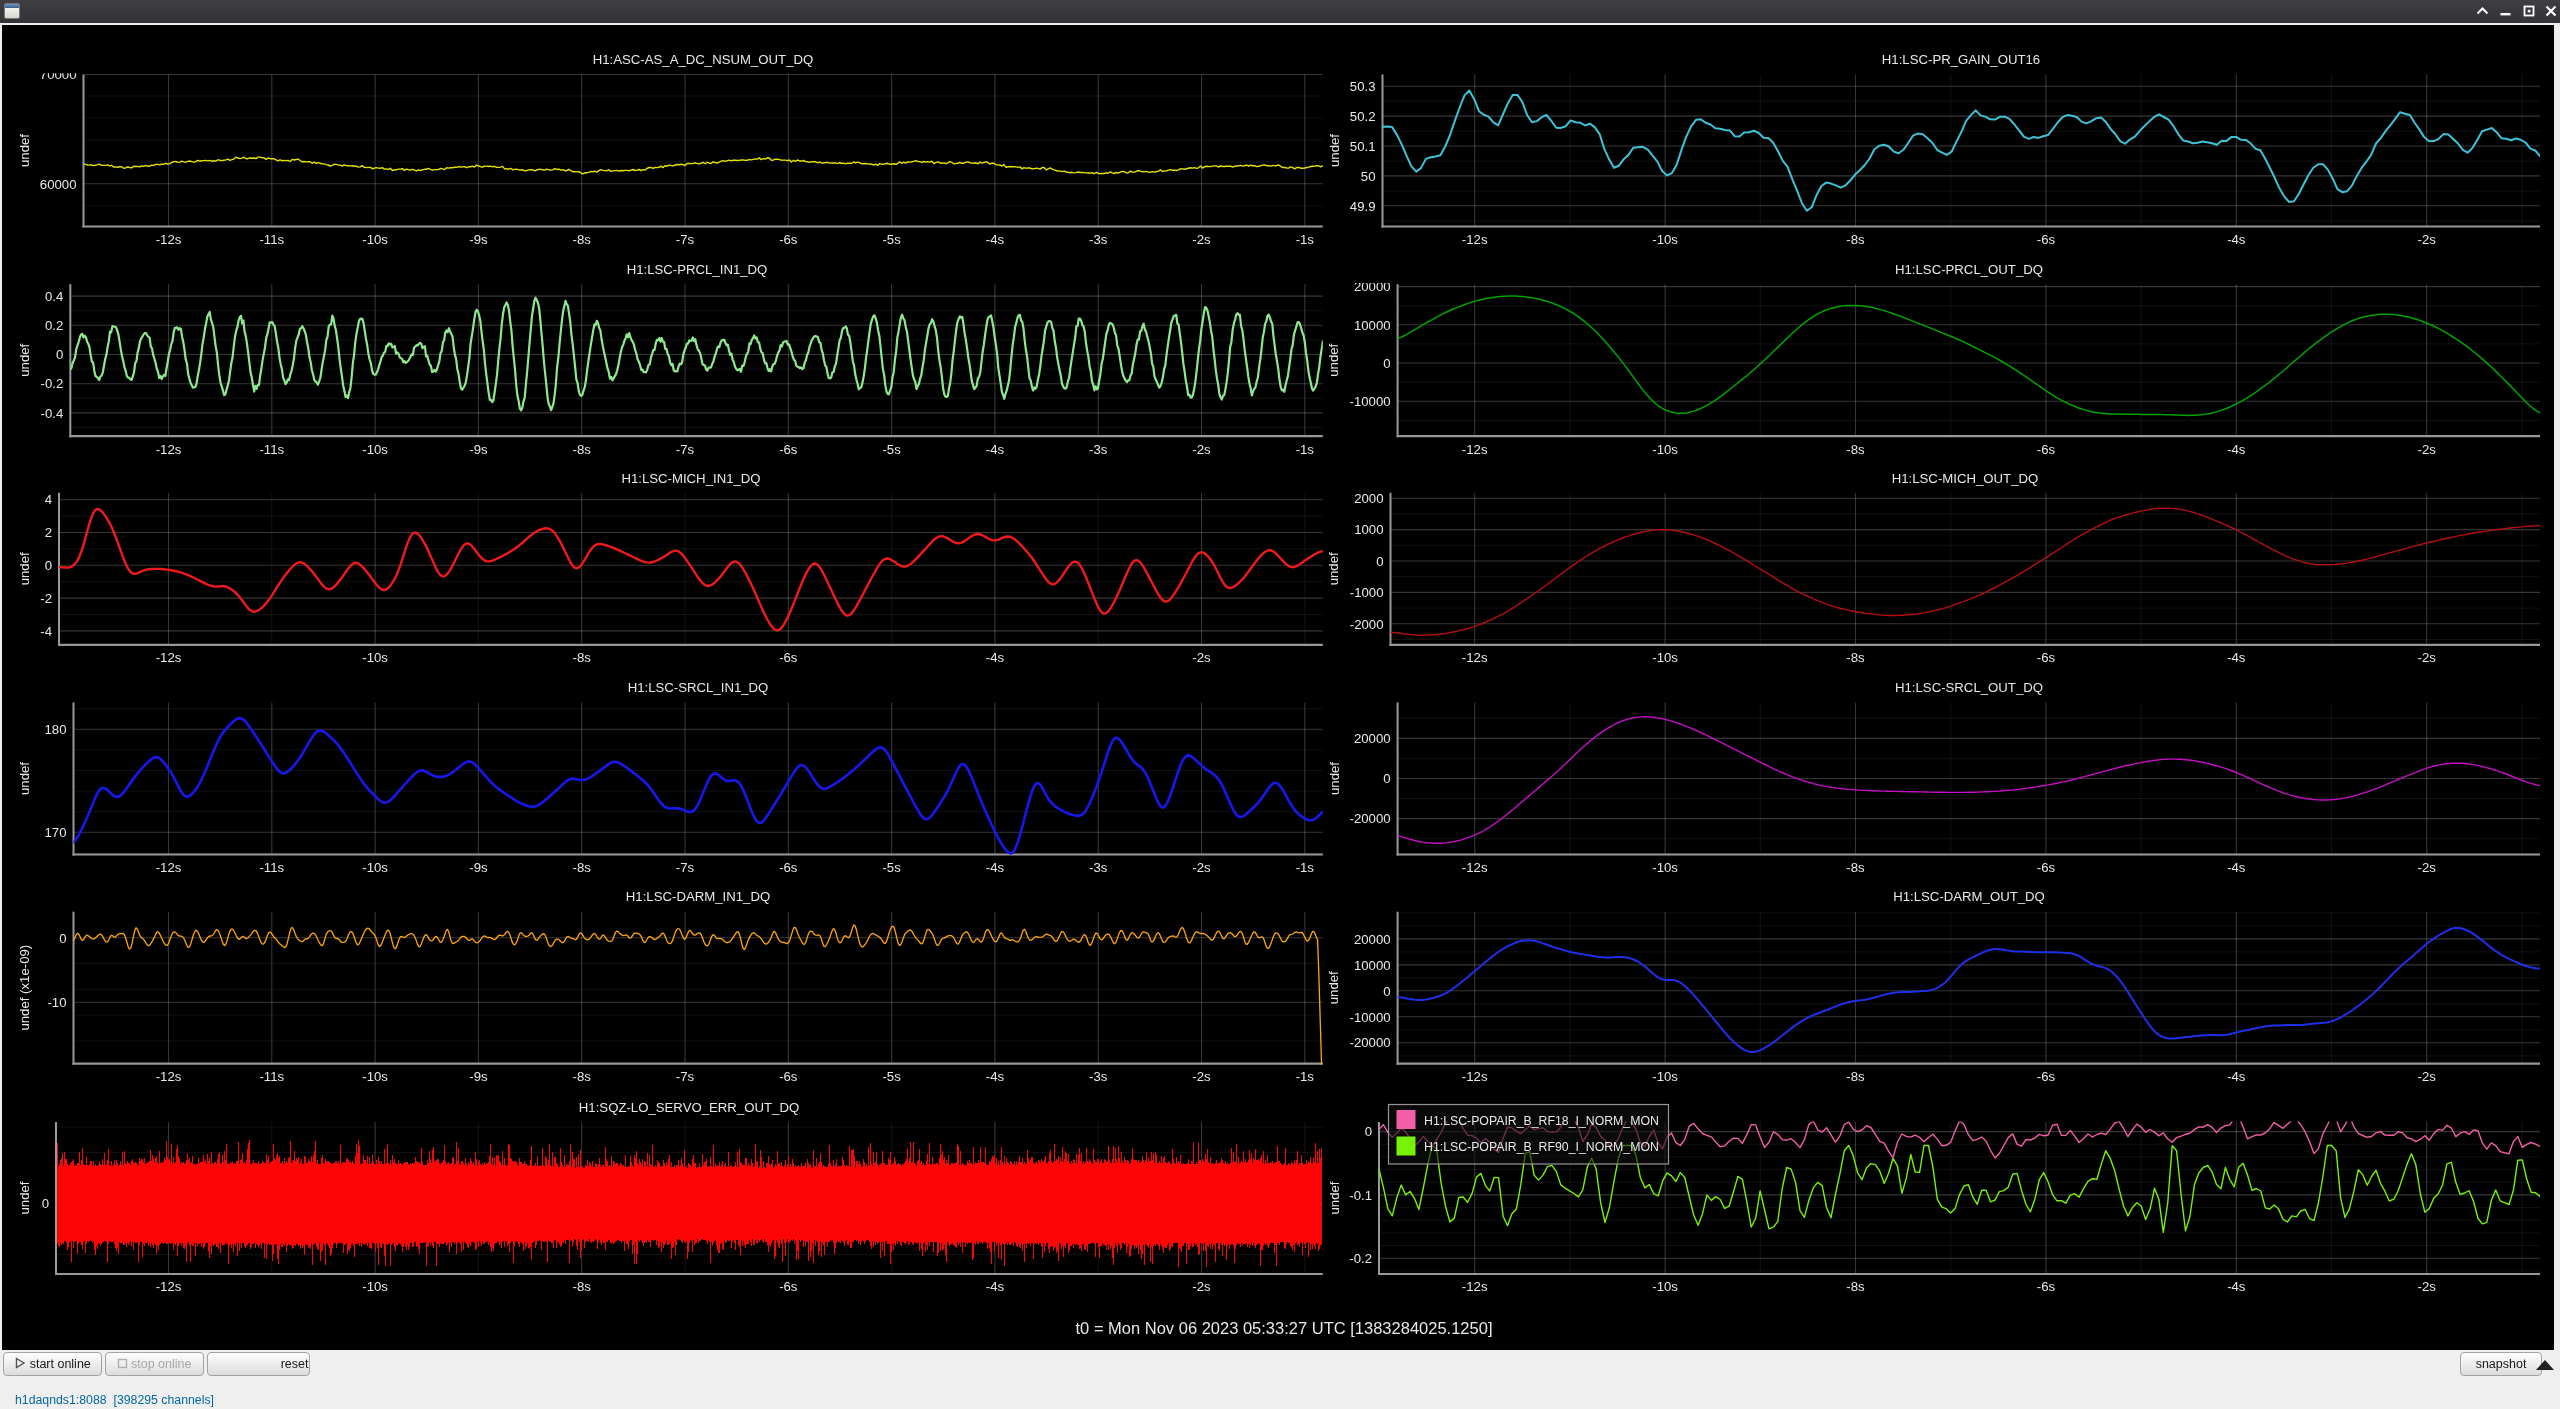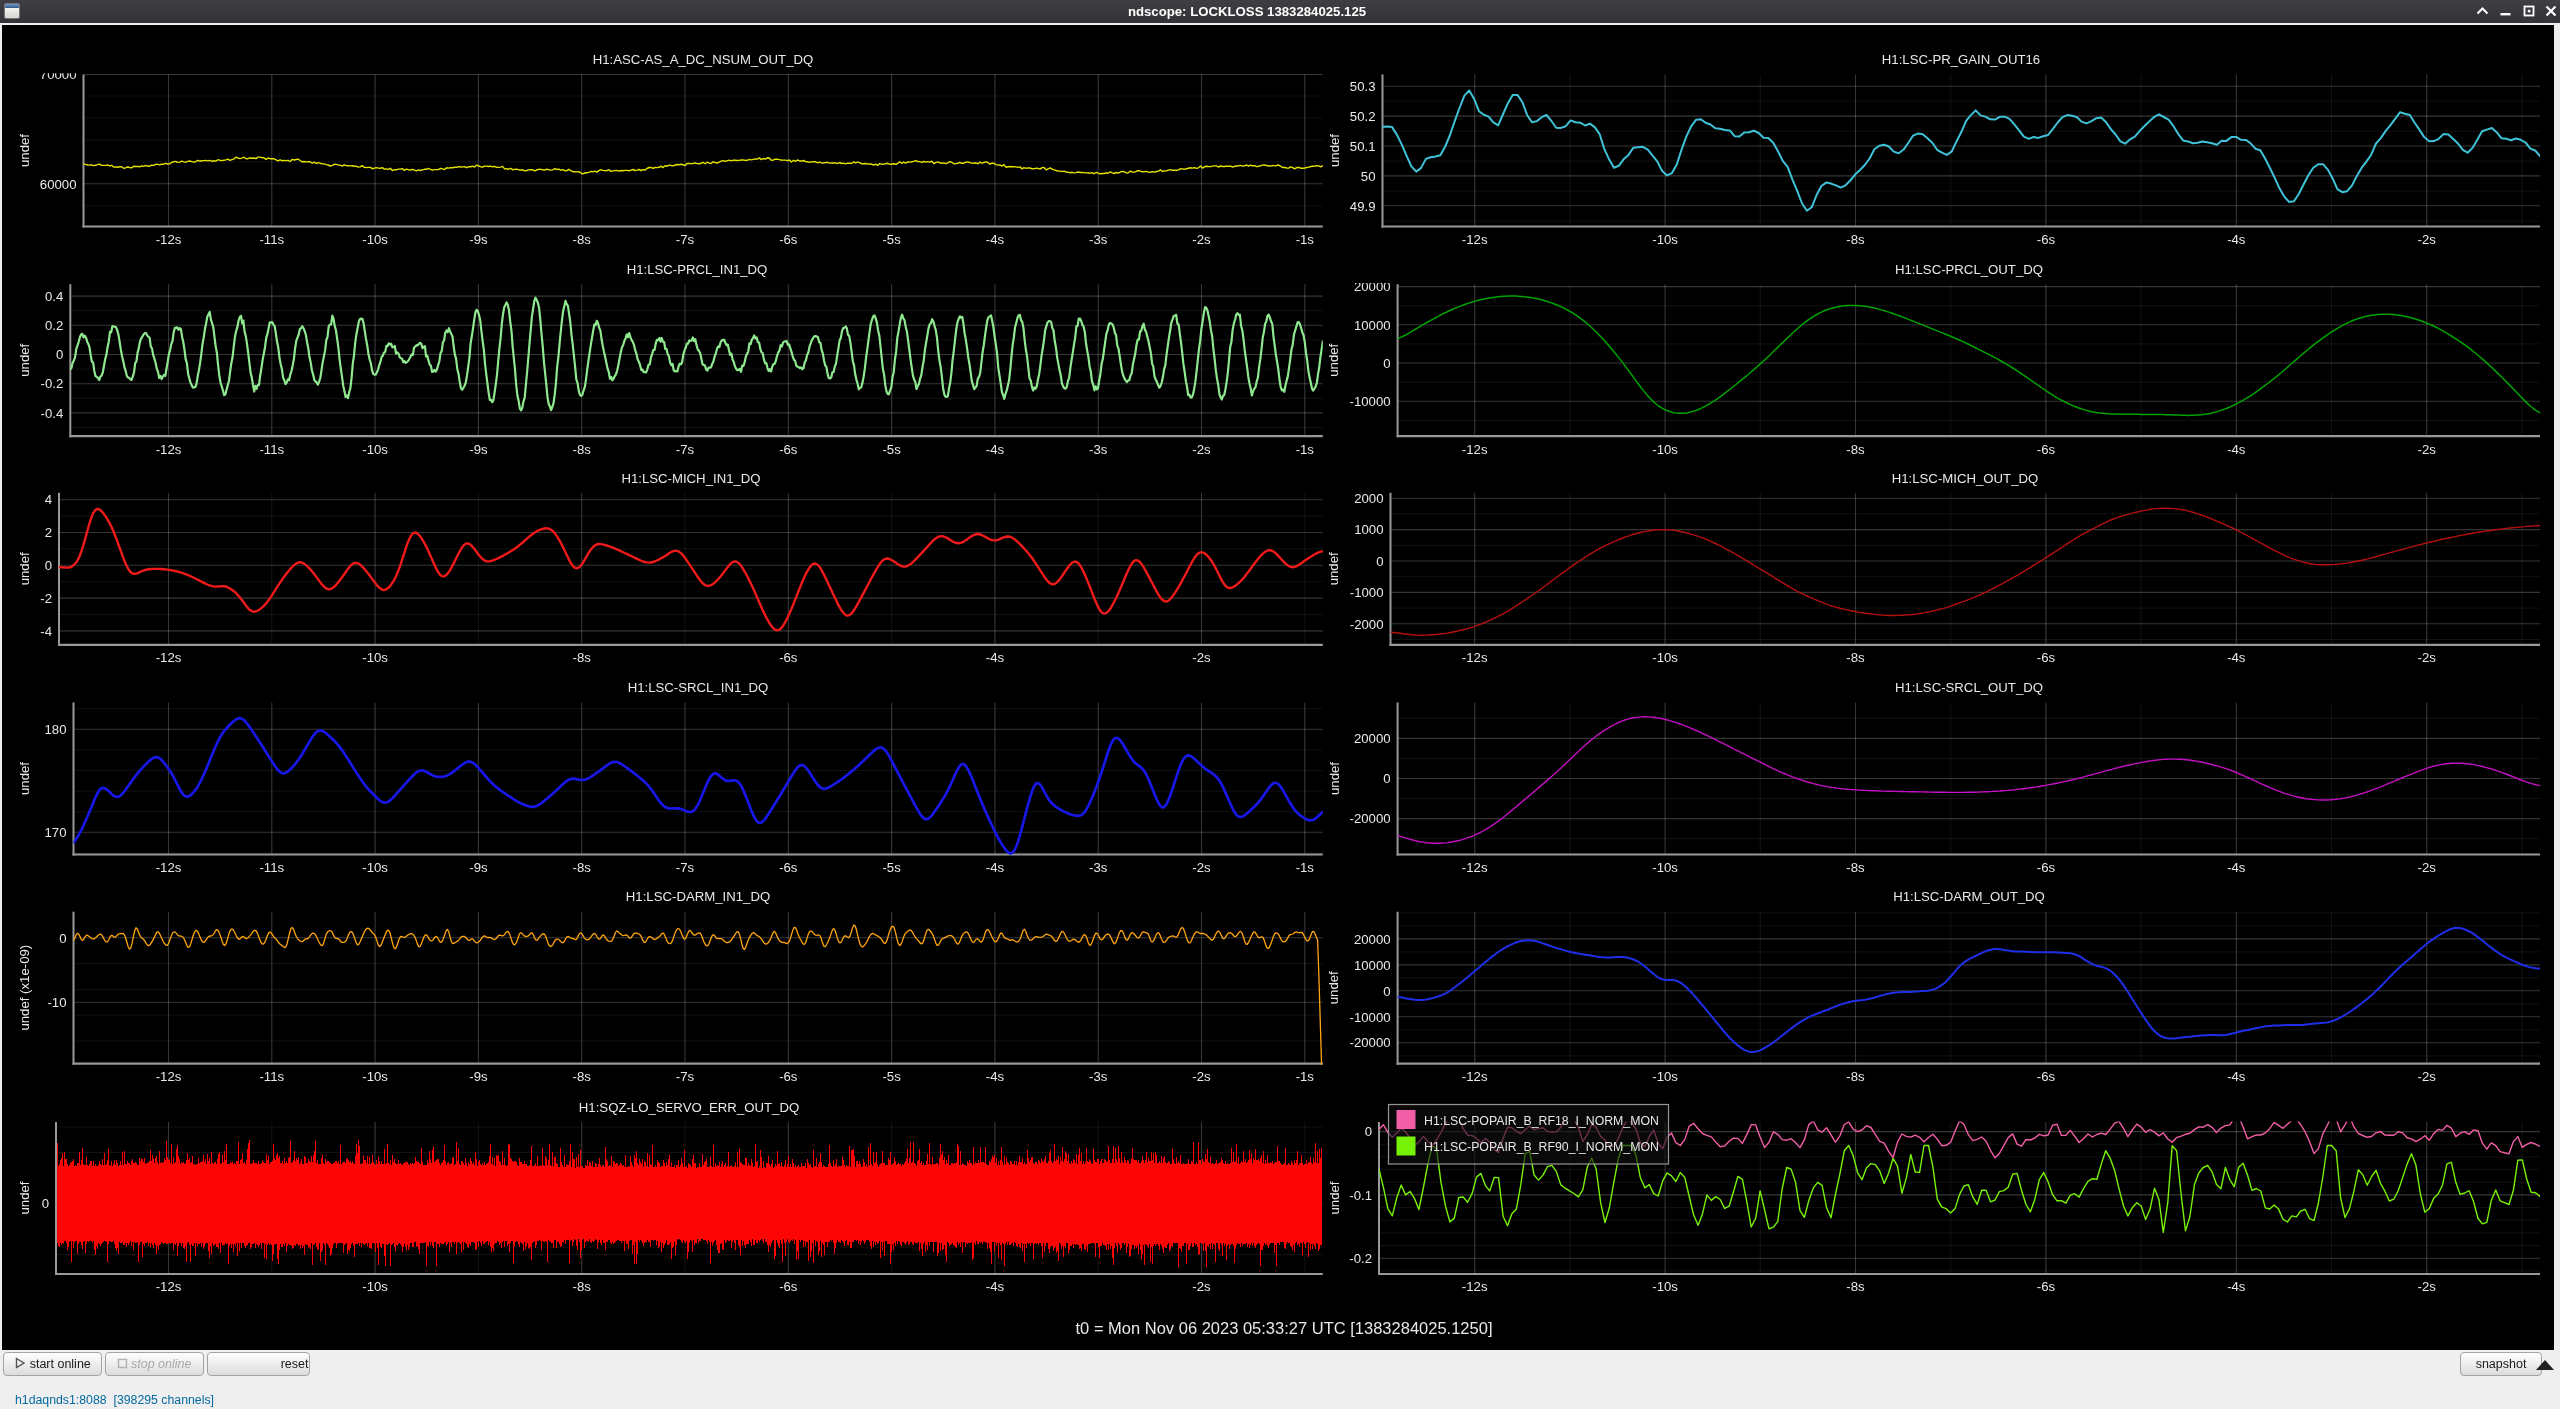--- a/index.html
+++ b/index.html
@@ -9,21 +9,21 @@
   font-size:13.2px; font-weight:bold; }
 .winicon { position:absolute; left:4px; top:3px; width:16px; height:16px;
   background:linear-gradient(#fdfdfb,#d8d8d2); border:1px solid #777; border-radius:2px; }
 .winicon::before { content:""; position:absolute; left:0px; top:0px; right:0px; height:4px;
   background:linear-gradient(#6d96c4,#39598c); }
 .canvas { position:absolute; left:2px; top:25px; width:2552px; height:1325px; background:#000; }
 svg text { font-family:"Liberation Sans", sans-serif; }
 .btn { position:absolute; height:24px; background:linear-gradient(#fefefe,#dcdcdc);
   border:1px solid #a3a3a3; border-radius:4px; font-size:12.5px; color:#1a1a1a;
   text-align:center; line-height:22px; z-index:6; }
-.btn.dis { color:#a8a8a8;font-style:italic; }
+.btn.dis { color:#a8a8a8; }
 .status { position:absolute; left:15px; top:1393px; font-size:12.3px; color:#0369a1; z-index:6; }
 .link { position:absolute; right:7px; top:1436px; font-size:12px; color:#1a1a1a; z-index:6; }
 .link a { color:#2b50d8; text-decoration:underline; }
 </style></head>
 <body>
 <div class="canvas"></div>
 <svg width="2560" height="1409" viewBox="0 0 2560 1409" style="position:absolute;left:0;top:0">
 <text x="703" y="64.2" fill="#e8e8e8" font-size="13.2" text-anchor="middle">H1:ASC-AS_A_DC_NSUM_OUT_DQ</text>
 <line x1="168.5" y1="74.5" x2="168.5" y2="226.5" stroke="rgba(255,255,255,0.21)" stroke-width="1.1"></line>
 <line x1="271.8" y1="74.5" x2="271.8" y2="226.5" stroke="rgba(255,255,255,0.21)" stroke-width="1.1"></line>
@@ -593,21 +593,20 @@
 <text x="28.6" y="778.5" fill="#e8e8e8" font-size="13.2" text-anchor="middle" transform="rotate(-90 28.6 778.5)">undef</text>
 <text x="1338.5" y="778.5" fill="#e8e8e8" font-size="13.2" text-anchor="middle" transform="rotate(-90 1338.5 778.5)">undef</text>
 <text x="28.6" y="987.7" fill="#e8e8e8" font-size="13.2" text-anchor="middle" transform="rotate(-90 28.6 987.7)">undef (x1e-09)</text>
 <text x="1338.5" y="987.7" fill="#e8e8e8" font-size="13.2" text-anchor="middle" transform="rotate(-90 1338.5 987.7)">undef</text>
 <text x="28.6" y="1198.0" fill="#e8e8e8" font-size="13.2" text-anchor="middle" transform="rotate(-90 28.6 1198.0)">undef</text>
 <text x="1338.5" y="1198.0" fill="#e8e8e8" font-size="13.2" text-anchor="middle" transform="rotate(-90 1338.5 1198.0)">undef</text>
 <text x="1284" y="1333.5" fill="#e8e8e8" font-size="16.5" text-anchor="middle">t0 = Mon Nov 06 2023 05:33:27 UTC [1383284025.1250]</text>
 </svg>
 <div class="titlebar">
   <div class="winicon"></div>
-  <div class="t">ndscope: LOCKLOSS 1383284025.125</div>
   <svg style="position:absolute;left:2472px;top:0" width="88" height="23" viewBox="0 0 88 23">
     <path d="M5.5 13.5 L10.5 8.5 L15.5 13.5" stroke="#fff" stroke-width="2" fill="none"></path>
     <rect x="28.5" y="13" width="10" height="2.4" fill="#fff"></rect>
     <rect x="52.5" y="6.5" width="9" height="9" fill="none" stroke="#fff" stroke-width="1.8"></rect>
     <rect x="55.8" y="9.8" width="2.6" height="2.6" fill="#fff"></rect>
     <path d="M74.5 6.5 L83.5 15.5 M83.5 6.5 L74.5 15.5" stroke="#fff" stroke-width="2.2"></path>
   </svg>
 </div>
 <div class="btn" style="left:3px; top:1352px; width:99px;text-align:center;">
   <svg width="12" height="12" viewBox="0 0 12 12" style="vertical-align:-1px">

